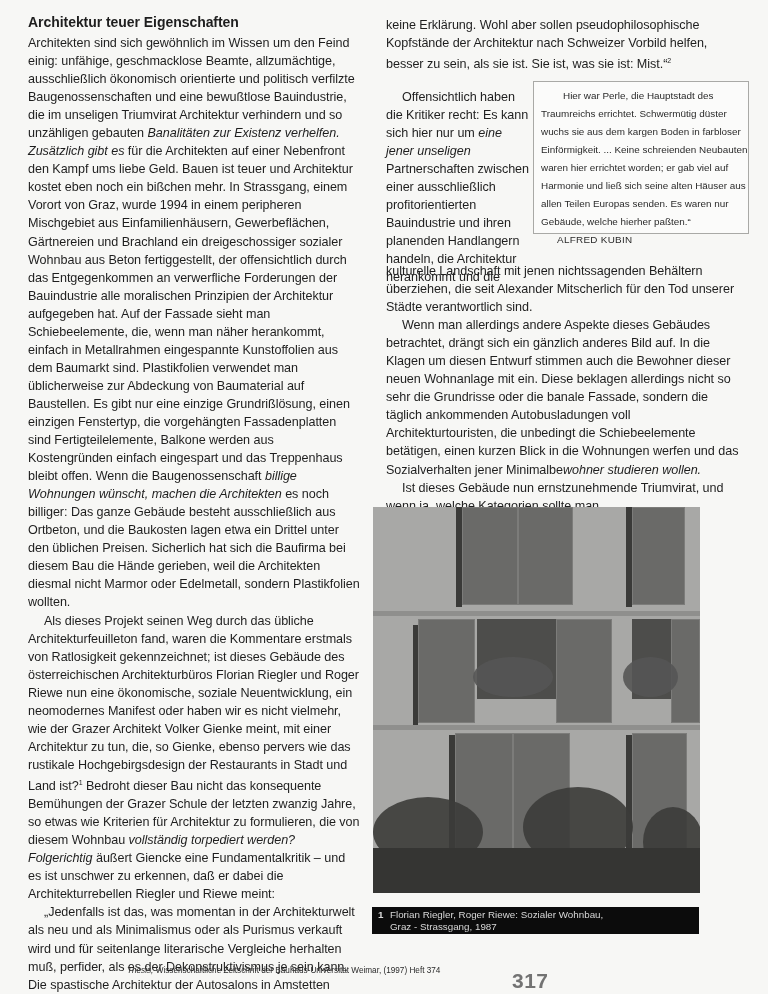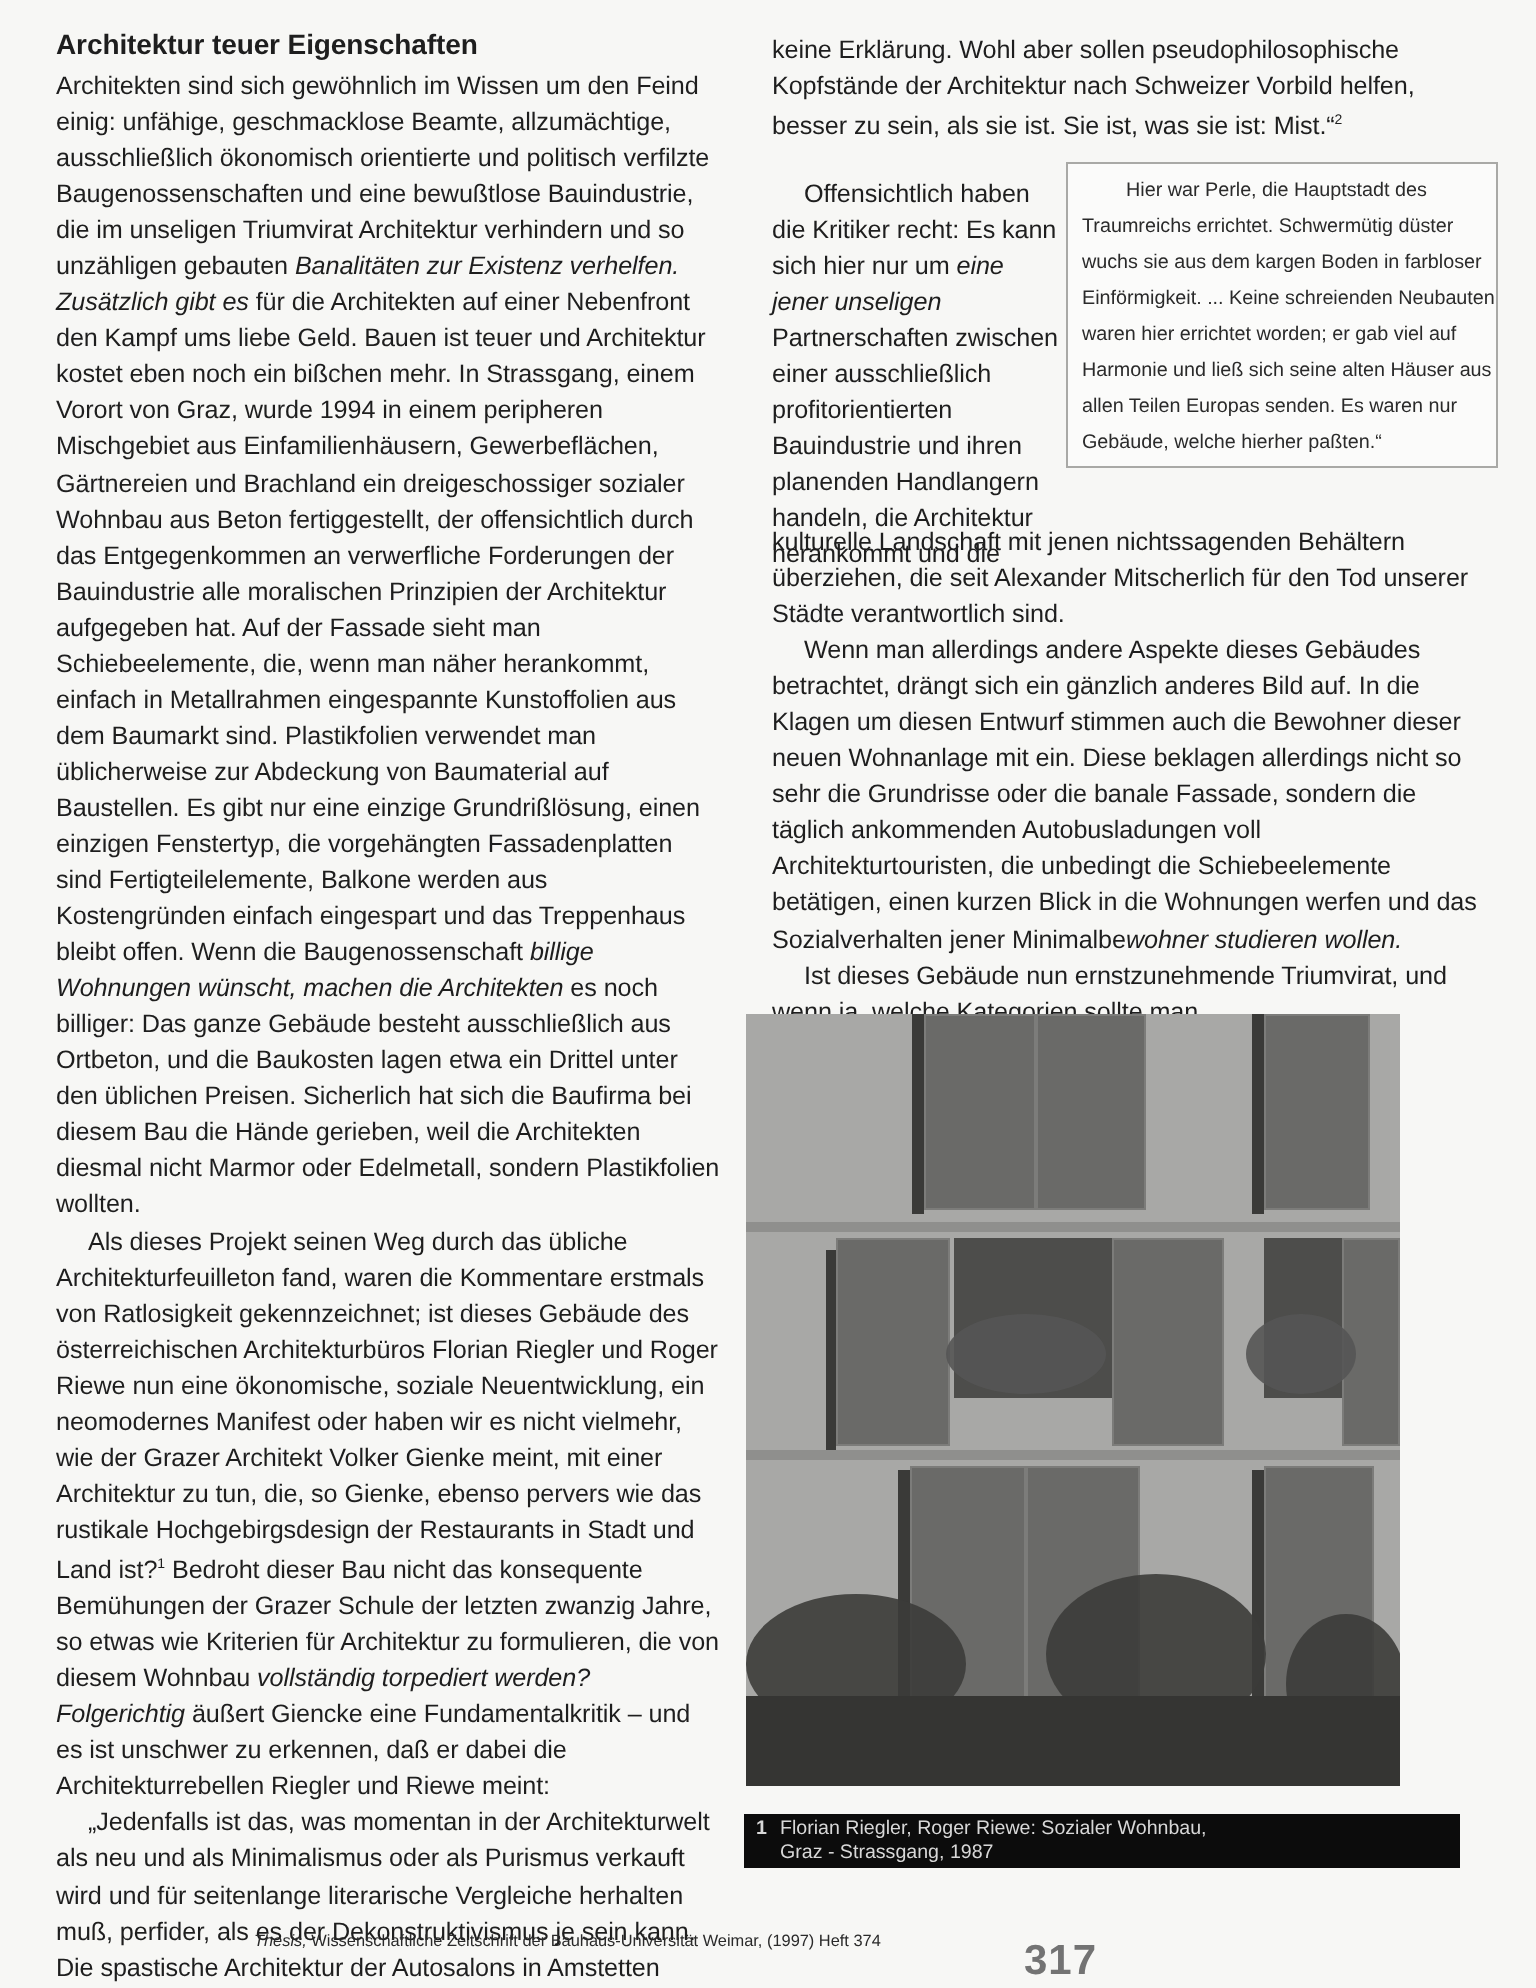--- a/index.html
+++ b/index.html
@@ -29,21 +29,21 @@
     position:absolute; left:373px; top:507px; width:327px; height:386px;
     background:#a8a8a6; overflow:hidden;
   }
   .photo .panel { position:absolute; background:#6a6a68; border:1px solid #7c7c7a; box-sizing:border-box; }
   .photo .shadow { position:absolute; background:#3a3a38; }
   .photo .win { position:absolute; background:#4d4d4b; }
   .photo .sill { position:absolute; background:#8f8f8d; height:5px; }
   .photo .bush { position:absolute; border-radius:50%; background:#3c3c3a; opacity:0.9; }
   .photo .grass { position:absolute; left:0; right:0; bottom:0; height:45px; background:#353533; }
   .caption {
-    position:absolute; left:372px; top:907px; width:358px; height:27px;
+    position:absolute; left:372px; top:907px; width:327px; height:27px;
     background:#0c0c0c; color:#d8d8d8; font-size:9.8px; line-height:12px;
     box-sizing:border-box; padding:2px 0 0 6px;
   }
   .caption .num { display:inline-block; width:12px; font-weight:bold; }
   .caption .l2 { padding-left:12px; }
   .footer {
     position:absolute; left:116px; top:966px; font-size:8.2px; color:#2a2a2a;margin-left:11px;
   }
   .pagenum {
     position:absolute; left:512px; top:969px; font-size:21px; font-weight:bold; color:#737373; letter-spacing:0.5px;
@@ -62,20 +62,21 @@
 <div id="right-top" class="col">
   <p><span>keine Erklärung. Wohl aber sollen pseudophilosophische Kopfstände der Architektur nach Schweizer Vorbild helfen, besser zu sein, als sie ist. Sie ist, was sie ist: Mist.“</span><sup style="font-size:7px">2</sup></p>
 </div>
 
 <div id="right-narrow" class="col">
   <p class="ind"><span>Offensichtlich haben die Kritiker recht: Es kann sich hier nur um </span><em>eine jener unseligen</em><span> Partnerschaften zwischen einer ausschließlich profitorientierten Bauindustrie und ihren planenden Handlangern handeln, die Architektur herankommt und die</span></p>
 </div>
 
 <div class="quote-box">
   <div class="q1">Hier war Perle, die Hauptstadt des Traumreichs errichtet. Schwermütig düster wuchs sie aus dem kargen Boden in farbloser Einförmigkeit. ... Keine schreienden Neubauten waren hier errichtet worden; er gab viel auf Harmonie und ließ sich seine alten Häuser aus allen Teilen Europas senden. Es waren nur Gebäude, welche hierher paßten.“</div>
+  <div class="author">ALFRED KUBIN</div>
 </div>
 
 <div id="right-full" class="col">
   <p>kulturelle Landschaft mit jenen nichtssagenden Behältern überziehen, die seit Alexander Mitscherlich für den Tod unserer Städte verantwortlich sind.</p>
   <p class="ind"><span>Wenn man allerdings andere Aspekte dieses Gebäudes betrachtet, drängt sich ein gänzlich anderes Bild auf. In die Klagen um diesen Entwurf stimmen auch die Bewohner dieser neuen Wohnanlage mit ein. Diese beklagen allerdings nicht so sehr die Grundrisse oder die banale Fassade, sondern die täglich ankommenden Autobusladungen voll Architekturtouristen, die unbedingt die Schiebeelemente betätigen, einen kurzen Blick in die Wohnungen werfen und das Sozialverhalten jener Minimalbe</span><em>wohner studieren wollen.</em></p>
   <p class="ind">Ist dieses Gebäude nun ernstzunehmende Triumvirat, und wenn ja, welche Kategorien sollte man</p>
 </div>
 
 <div class="photo" role="img" aria-label="Black-and-white photo of a three-storey concrete facade with sliding panel shutters, window boxes with flowers and shrubs in front">
 

